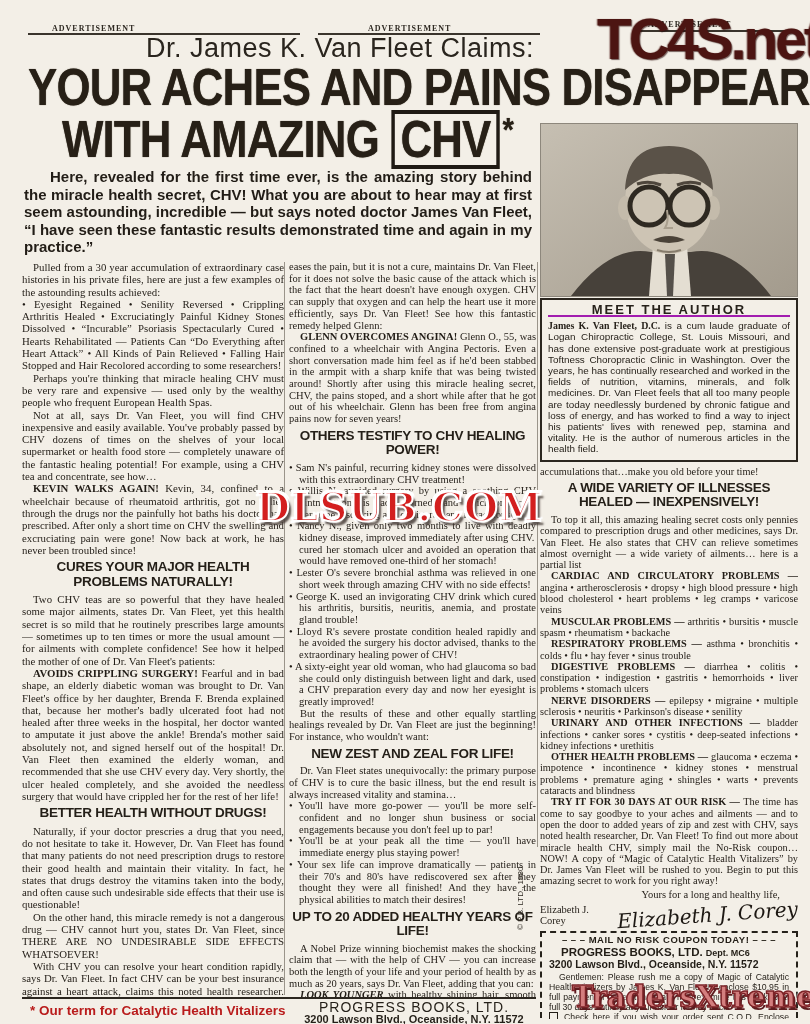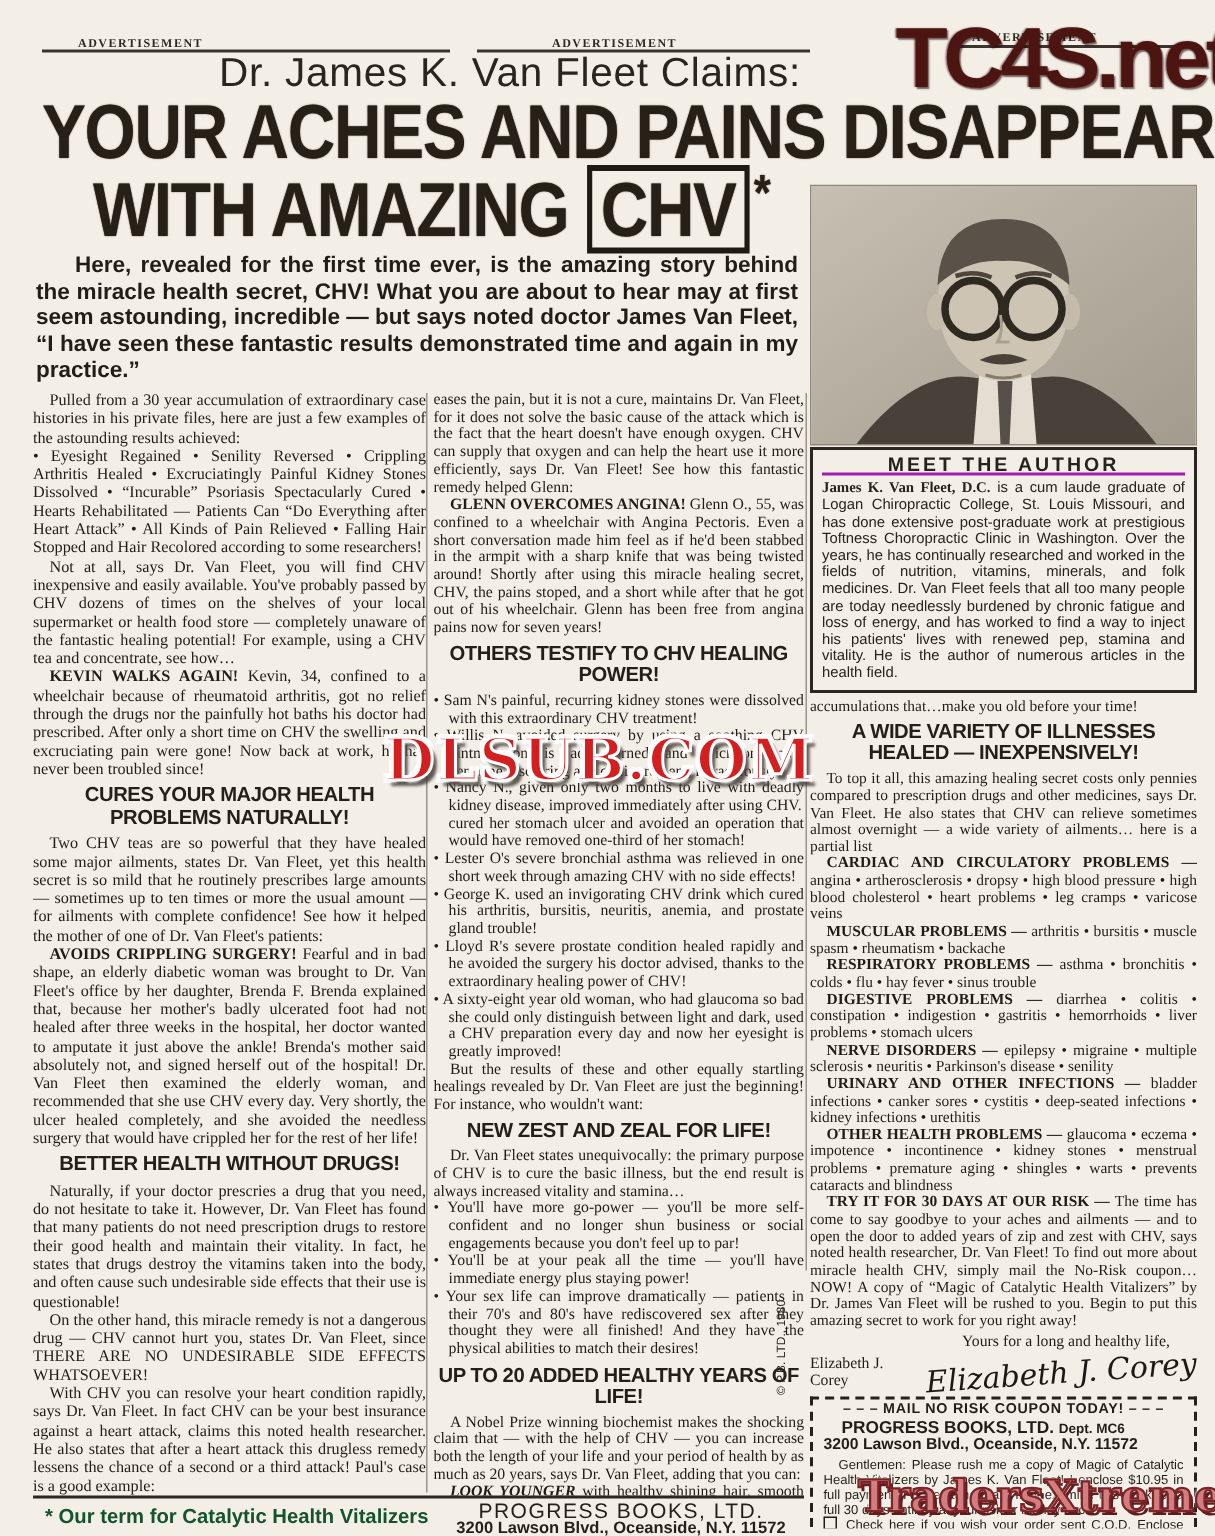--- a/index.html
+++ b/index.html
@@ -63,21 +63,21 @@
   #coupon-co{font-weight:bold;font-size:11.5px;line-height:12px;margin:1px 0 0;padding-left:12px;}
   #coupon-co .dept{font-size:9px;}
   #coupon-addr{font-weight:bold;font-size:10.5px;line-height:11px;margin:0 0 2px;}
   #coupon-body,#coupon-cod{margin:0;text-align:justify;}
   #coupon-body{text-indent:10px;}
   #coupon-cod .cbx{display:inline-block;width:7px;height:7px;border:1px solid #221d16;
                    margin-right:2px;vertical-align:-1px;}
   
   #footer-rule{position:absolute;left:22px;top:997px;width:514px;height:2px;background:#2b261f;}
   #footnote{position:absolute;left:30px;top:1003px;font-family:"Liberation Sans",sans-serif;
-            font-weight:bold;font-size:13.5px;color:#14532d;}
+            font-weight:bold;font-size:13.5px;color:#b91c1c;}
   #publisher{position:absolute;left:292px;top:1000px;width:244px;text-align:center;
              font-family:"Liberation Sans",sans-serif;color:#241f18;}
   #publisher .pub1{font-size:14px;letter-spacing:1px;margin:0;line-height:14px;}
   #publisher .pub2{font-size:11px;font-weight:bold;margin:0;line-height:11px;}
   #copyright-v{position:absolute;left:516px;top:930px;font-family:"Liberation Sans",sans-serif;
                font-size:8px;color:#2b261f;transform:rotate(-90deg);transform-origin:left top;
                white-space:nowrap;}
   
   .wm{position:absolute;z-index:6;white-space:nowrap;}
   #wm-top{left:597px;top:6px;font-family:"Liberation Sans",sans-serif;font-weight:bold;
@@ -115,20 +115,21 @@
   <div id="intro">
     <p class="txt">Here, revealed for the first time ever, is the amazing story behind the miracle health secret, CHV! What you are about to hear may at first seem astounding, incredible — but says noted doctor James Van Fleet, “I have seen these fantastic results demonstrated time and again in my practice.”</p>
   </div>
 
   <div class="vrule" style="left:284px;top:262px;height:733px;"></div>
   <div class="vrule" style="left:537px;top:262px;height:585px;"></div>
 
   <div id="col-left" class="col">
       <p class="body">Pulled from a 30 year accumulation of extraordinary case histories in his private files, here are just a few examples of the astounding results achieved:</p>
       <p class="body noindent">• Eyesight Regained • Senility Reversed • Crippling Arthritis Healed • Excruciatingly Painful Kidney Stones Dissolved • “Incurable” Psoriasis Spectacularly Cured • Hearts Rehabilitated — Patients Can “Do Everything after Heart Attack” • All Kinds of Pain Relieved • Falling Hair Stopped and Hair Recolored according to some researchers!</p>
+      <p class="body">Perhaps you're thinking that miracle healing CHV must be very rare and expensive — used only by the wealthy people who frequent European Health Spas.</p>
       <p class="body">Not at all, says Dr. Van Fleet, you will find CHV inexpensive and easily available. You've probably passed by CHV dozens of times on the shelves of your local supermarket or health food store — completely unaware of the fantastic healing potential! For example, using a CHV tea and concentrate, see how…</p>
       <p class="body"><b class="lead">KEVIN WALKS AGAIN! </b>Kevin, 34, confined to a wheelchair because of rheumatoid arthritis, got no relief through the drugs nor the painfully hot baths his doctor had prescribed. After only a short time on CHV the swelling and excruciating pain were gone! Now back at work, he has never been troubled since!</p>
       <div class="sec-h">CURES YOUR MAJOR HEALTH PROBLEMS NATURALLY!</div>
       <p class="body">Two CHV teas are so powerful that they have healed some major ailments, states Dr. Van Fleet, yet this health secret is so mild that he routinely prescribes large amounts — sometimes up to ten times or more the usual amount — for ailments with complete confidence! See how it helped the mother of one of Dr. Van Fleet's patients:</p>
       <p class="body"><b class="lead">AVOIDS CRIPPLING SURGERY! </b>Fearful and in bad shape, an elderly diabetic woman was brought to Dr. Van Fleet's office by her daughter, Brenda F. Brenda explained that, because her mother's badly ulcerated foot had not healed after three weeks in the hospital, her doctor wanted to amputate it just above the ankle! Brenda's mother said absolutely not, and signed herself out of the hospital! Dr. Van Fleet then examined the elderly woman, and recommended that she use CHV every day. Very shortly, the ulcer healed completely, and she avoided the needless surgery that would have crippled her for the rest of her life!</p>
       <div class="sec-h">BETTER HEALTH WITHOUT DRUGS!</div>
       <p class="body">Naturally, if your doctor prescries a drug that you need, do not hesitate to take it. However, Dr. Van Fleet has found that many patients do not need prescription drugs to restore their good health and maintain their vitality. In fact, he states that drugs destroy the vitamins taken into the body, and often cause such undesirable side effects that their use is questionable!</p>
       <p class="body">On the other hand, this miracle remedy is not a dangerous drug — CHV cannot hurt you, states Dr. Van Fleet, since THERE ARE NO UNDESIRABLE SIDE EFFECTS WHATSOEVER!</p>
       <p class="body">With CHV you can resolve your heart condition rapidly, says Dr. Van Fleet. In fact CHV can be your best insurance against a heart attack, claims this noted health researcher. He also states that after a heart attack this drugless remedy lessens the chance of a second or a third attack! Paul's case is a good example:</p>
     </div>

